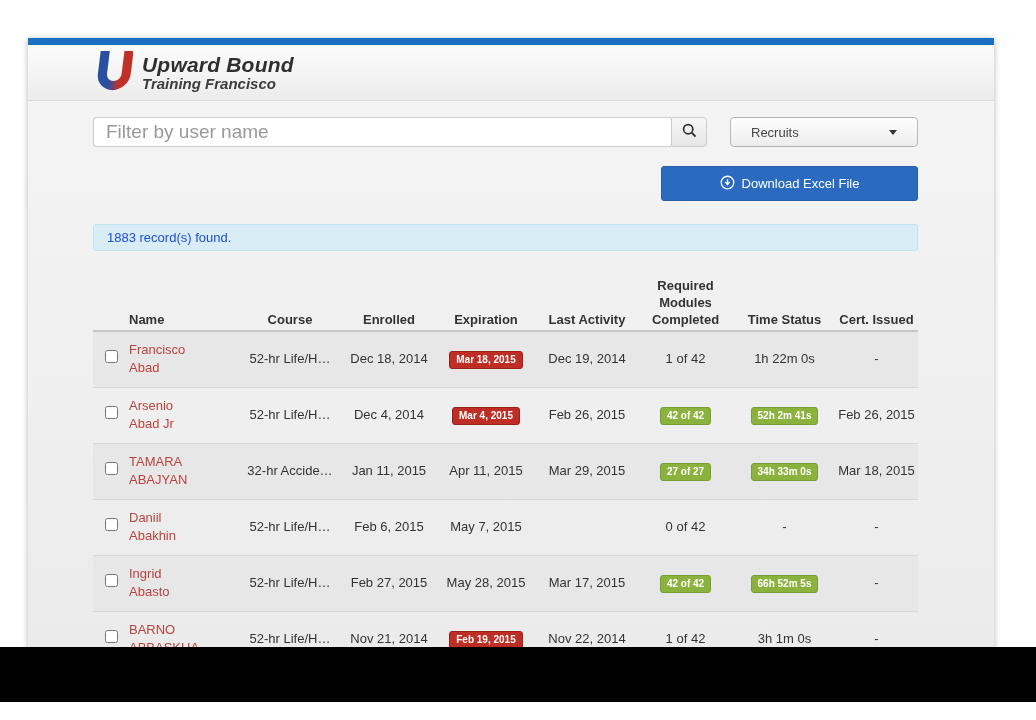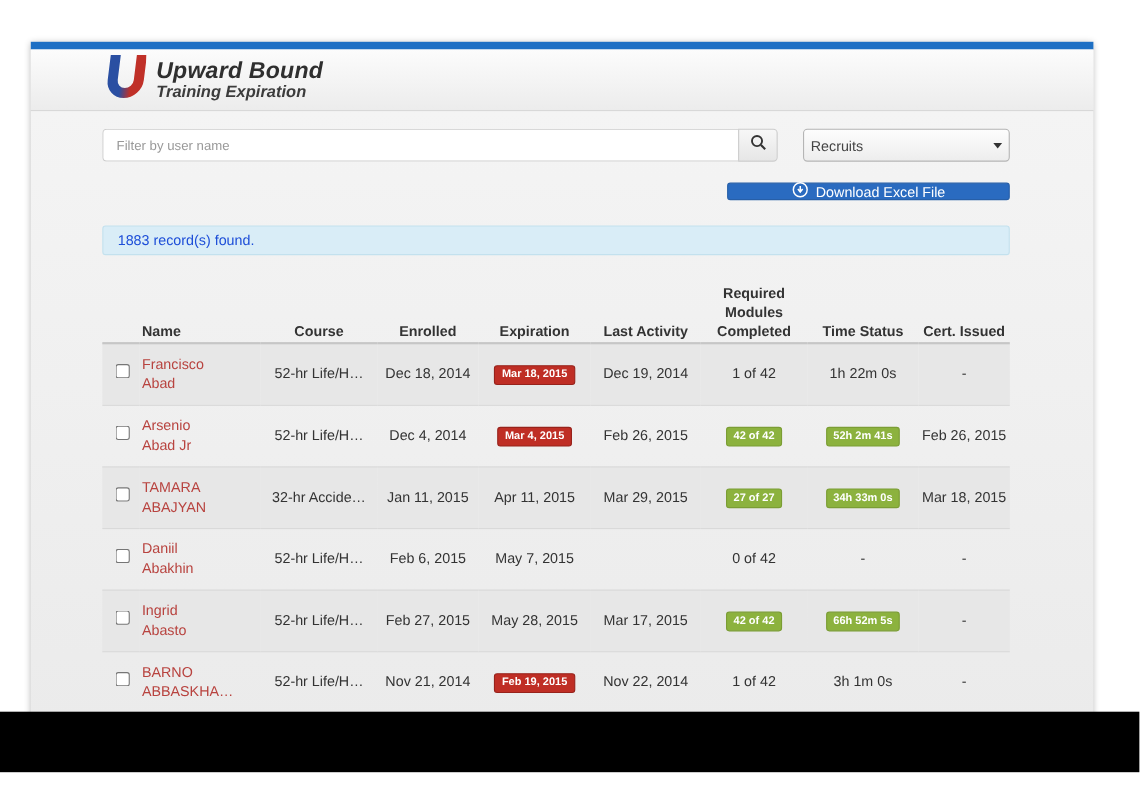--- a/index.html
+++ b/index.html
@@ -29,50 +29,50 @@
   .brand-name { font-size: 21px; font-weight: 600; line-height: 22px; letter-spacing: 0.2px; }
   .brand-tagline { font-size: 15px; font-weight: 600; color: #3c3c3c; line-height: 16px; }
 
   .content { padding: 16px 76px 0 65px; }
 
   .toolbar { display: flex; justify-content: space-between; align-items: center; }
   .input-group { display: flex; width: 614px; height: 30px; }
   .filter-input {
     flex: 1; border: 1px solid #ccc; border-right: none;
     border-radius: 4px 0 0 4px;
-    padding: 0 12px; font-size: 12px; color: #555;
+    padding: 0 12px; font-size: 19px; color: #555;
     background: #fff; outline: none;
     font-family: "Liberation Sans", sans-serif;
   }
   .filter-input::placeholder { color: #999; }
   .search-btn {
     width: 36px; border: 1px solid #ccc;
     border-radius: 0 4px 4px 0;
     background: linear-gradient(#f7f7f7, #e6e6e6);
     display: flex; align-items: center; justify-content: center;
     cursor: pointer;
   }
   .dropdown {
     width: 188px; height: 30px;
     border: 1px solid #b5b5b5; border-radius: 4px;
     background: linear-gradient(#fdfdfd, #ededed);
     display: flex; align-items: center; justify-content: space-between;
-    padding: 0 6px; font-size: 13px; color: #444;
+    padding: 0 20px; font-size: 13px; color: #444;
     cursor: pointer;
   }
   .caret-down {
     width: 0; height: 0;
     border-left: 4px solid transparent;
     border-right: 4px solid transparent;
     border-top: 5px solid #333;
   }
 
   .download-row { display: flex; justify-content: flex-end; margin-top: 19px; }
   .download-btn {
-    width: 257px; height: 16px;
+    width: 257px; height: 35px;
     background: #2a6bc0; border: 1px solid #275fa8; border-radius: 3px;
     color: #fff; font-size: 13px;
     display: flex; align-items: center; justify-content: center; gap: 7px;
     cursor: pointer;
   }
 
   .alert {
     margin-top: 23px; height: 27px; line-height: 25px;
     background: #d9edf7; border: 1px solid #c3e1ee; border-radius: 3px;
     color: #1d4ed8; font-size: 13px; padding-left: 13px;
@@ -129,21 +129,21 @@
             <stop offset="0.72" stop-color="#c03028"></stop>
           </linearGradient>
         </defs>
         <g transform="skewX(-7) translate(9,0)">
           <path d="M7 3 v25 a13 13 0 0 0 26 0 v-25" fill="none" stroke="url(#ug)" stroke-width="10"></path>
         </g>
       </svg>
     </span>
     <div class="brand-text">
       <div class="brand-name">Upward Bound</div>
-      <div class="brand-tagline">Training Expiration</div>
+      <div class="brand-tagline">Training Francisco</div>
     </div>
   </div>
 
   <div class="content">
 
     <div class="toolbar">
       <div class="input-group">
         <input class="filter-input" type="text" placeholder="Filter by user name" style="">
         <div class="search-btn">
           <span>

